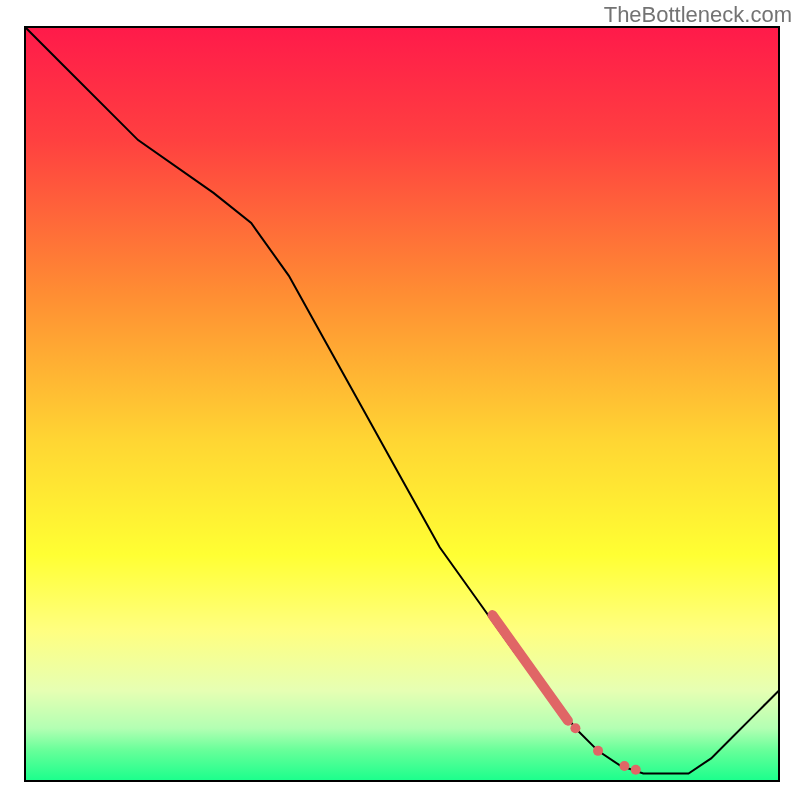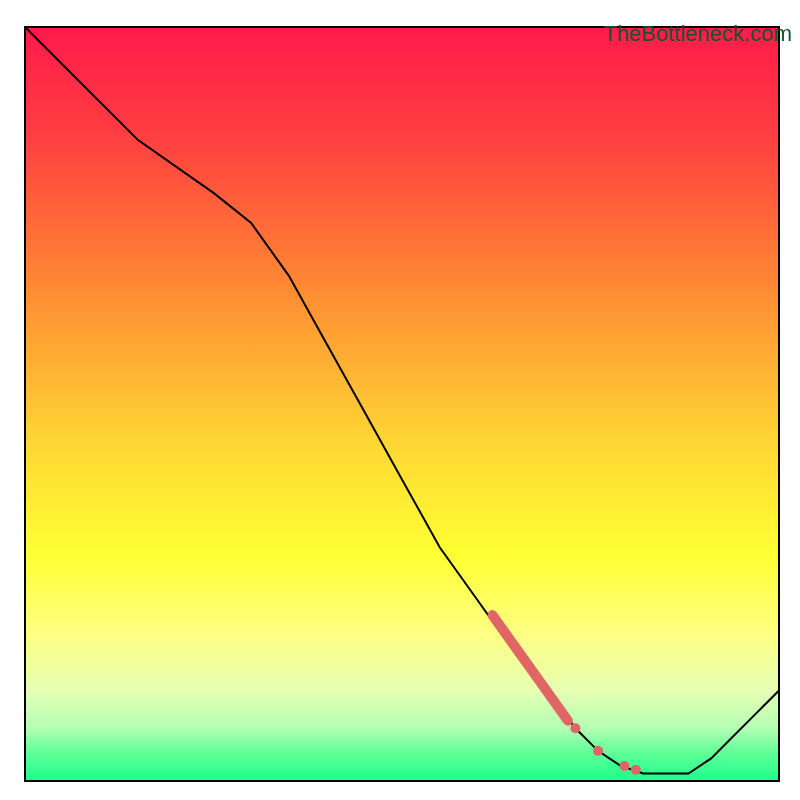--- a/index.html
+++ b/index.html
@@ -13,24 +13,23 @@
   .chart-container {
     position: relative;
     width: 800px;
     height: 800px;
   }
   .watermark {
     position: absolute;
     top: 2px;
     right: 8px;
     font-size: 22px;
-    color: #14532d;
+    color: #737373;
     font-family: Arial, sans-serif;
     z-index: 10;
-    margin-top: 19px;
   }
   svg {
     display: block;
   }
 </style>
 </head>
 <body>
 
 <div class="chart-container">
   <div class="watermark">TheBottleneck.com</div>

